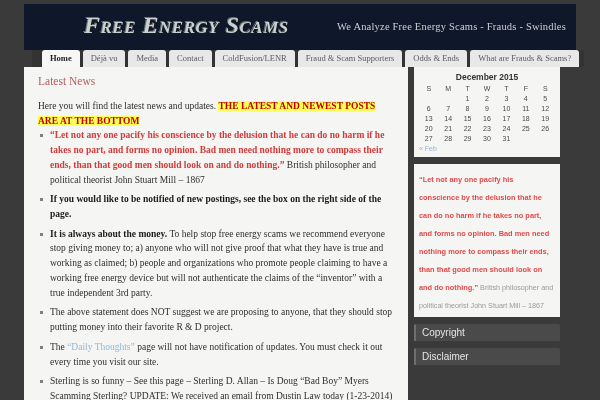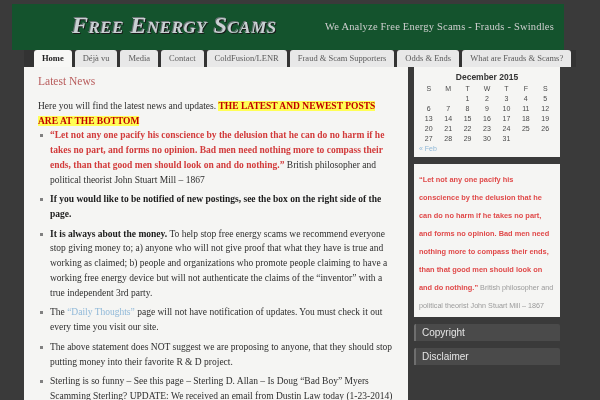--- a/index.html
+++ b/index.html
@@ -13,23 +13,23 @@
 
   .page {
     position: relative;
     width: 600px; height: 400px;
     background: #3a3a3a;
   }
 
   
   .header {
     position: absolute;
-    left: 12px; top: 4px;
+    left: 24px; top: 4px;
     width: 552px; height: 46px;
-    background: #14532d;
+    background: #0f172a;
   }
   .site-title {
     position: absolute;
     left: 60px; top: 8px;
     font-family: "Liberation Serif", serif;
     font-size: 24px;
     font-weight: bold;
     font-style: italic;
     font-variant: small-caps;
     letter-spacing: 0.5px;
@@ -43,21 +43,21 @@
     font-family: Liberation Serif, serif;
     font-size: 10.5px;
     color: #cfcfcf;
     white-space: nowrap;
     letter-spacing: 0.2px;
   }
 
   
   .nav {
     position: absolute;
-    left: 24px; top: 50px;
+    left: 32px; top: 50px;
     width: 552px; height: 17px;
     background: #333333;
     display: flex;
     align-items: flex-end;
     padding-left: 10px;
   }
   .nav-item {
     height: 17px;
     line-height: 17px;
     padding: 0 8px;
@@ -259,25 +259,25 @@
 
         <li>
           <span class="blk-bold">If you would like to be notified of new postings, see the box on the right side of the page.</span>
         </li>
 
         <li>
           <span class="blk-bold">It is always about the money.</span><span> To help stop free energy scams we recommend everyone stop giving money to; a) anyone who will not give proof that what they have is true and working as claimed; b) people and organizations who promote people claiming to have a working free energy device but will not authenticate the claims of the “inventor” with a true independent 3rd party.</span>
         </li>
 
         <li>
+          <span>The above statement does NOT suggest we are proposing to anyone, that they should stop putting money into their favorite R &amp; D project.</span>
+        </li>
+
+        <li>
           <span>The </span><span class="lnk">“Daily Thoughts”</span><span> page will not have notification of updates. You must check it out every time you visit our site.</span>
-        </li>
-
-        <li>
-          <span>The above statement does NOT suggest we are proposing to anyone, that they should stop putting money into their favorite R &amp; D project.</span>
         </li>
 
         <li>
           <span>Sterling is so funny – See this page – Sterling D. Allan – Is Doug “Bad Boy” Myers Scamming Sterling?  UPDATE: We received an email from Dustin Law today (1-23-2014) about this article, read his comment on the top of the article. — UPDATE II: We received an email from Sterling Allan today (1-24-2014) about this article, read his comment on the top of the article.</span>
         </li>
 
       </ul>
     </div>
 
     <div class="sidebar">

